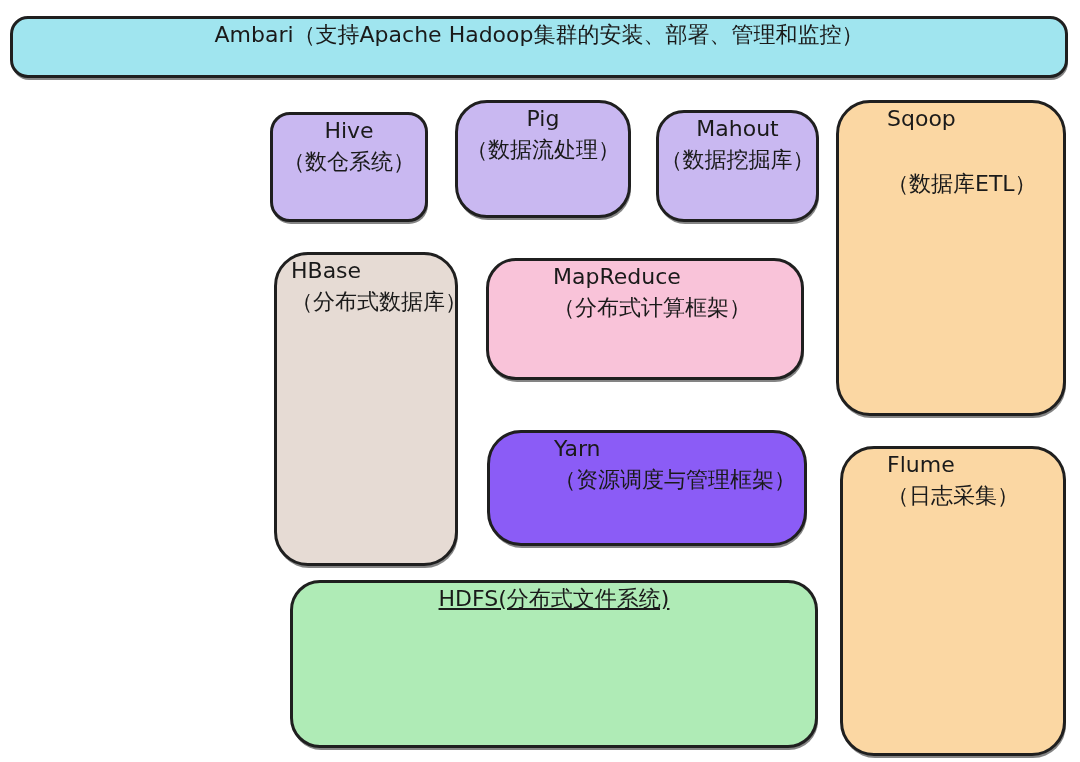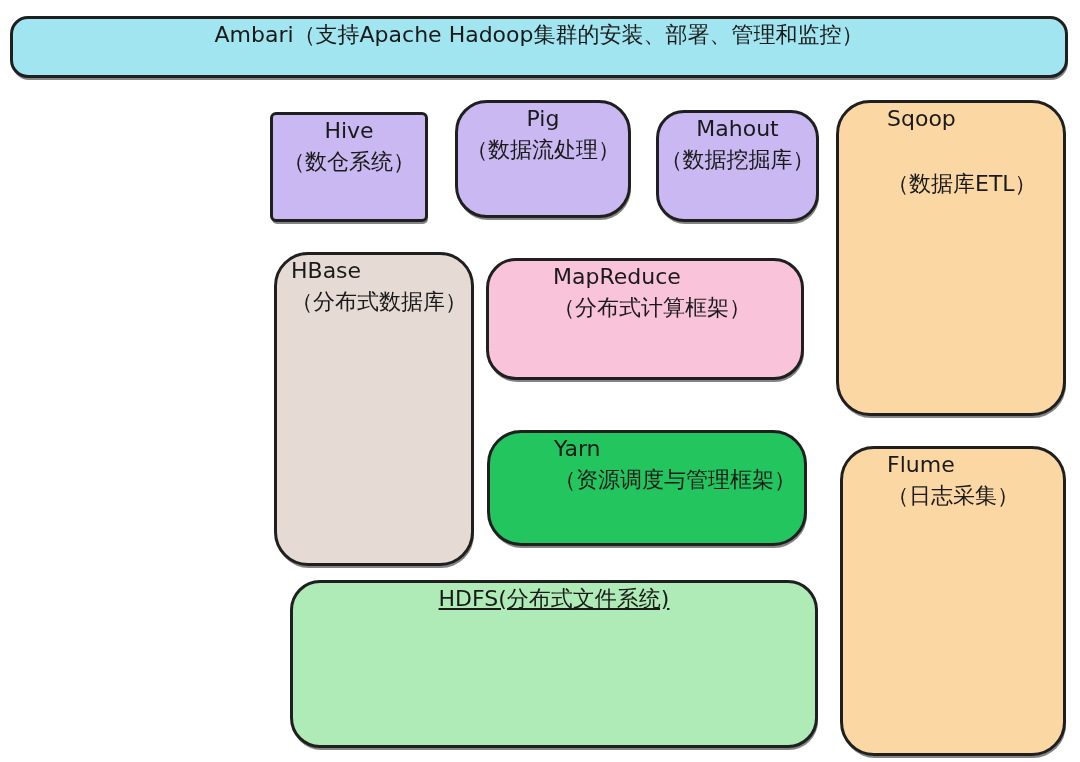--- a/index.html
+++ b/index.html
@@ -46,21 +46,21 @@
     left: 14px; top: 108px;
     width: 238px; height: 648px;
     border-radius: 36px;
     padding-left: 15px;
   }
 
   
   .hive {
     left: 270px; top: 112px;
     width: 158px; height: 110px;
-    border-radius: 6px;
+    border-radius: 20px;
     align-items: center; text-align: center;
   }
   .pig {
     left: 455px; top: 100px;
     width: 176px; height: 118px;
     border-radius: 32px;
     align-items: center; text-align: center;
   }
   .mahout {
     left: 656px; top: 110px;
@@ -80,21 +80,21 @@
   .flume {
     left: 840px; top: 446px;
     width: 226px; height: 310px;
     border-radius: 34px;
     padding-left: 44px;
   }
 
   
   .hbase {
     left: 274px; top: 252px;
-    width: 200px; height: 314px;
+    width: 184px; height: 314px;
     border-radius: 34px;
     padding-left: 14px;
   }
   .mapreduce {
     left: 486px; top: 258px;
     width: 318px; height: 122px;
     border-radius: 30px;
     padding-left: 64px;
   }
   .yarn {
@@ -143,21 +143,21 @@
   <div class="block hbase" style="background-color: rgb(230, 219, 212);">
     <span class="title">HBase</span>
     <span class="subtitle">（分布式数据库）</span>
   </div>
 
   <div class="block mapreduce" style="background-color: rgb(249, 195, 217);">
     <span class="title">MapReduce</span>
     <span class="subtitle">（分布式计算框架）</span>
   </div>
 
-  <div class="block yarn" style="background-color: #22c55e;">
+  <div class="block yarn" style="background-color: #8b5cf6;">
     <span class="title">Yarn</span>
     <span class="subtitle">（资源调度与管理框架）</span>
   </div>
 
   <div class="block hdfs" style="background-color: rgb(175, 235, 182);">
     <span class="title">HDFS(分布式文件系统)</span>
 
   </div>
 
   <div class="block flume" style="background-color: rgb(251, 215, 163);">

